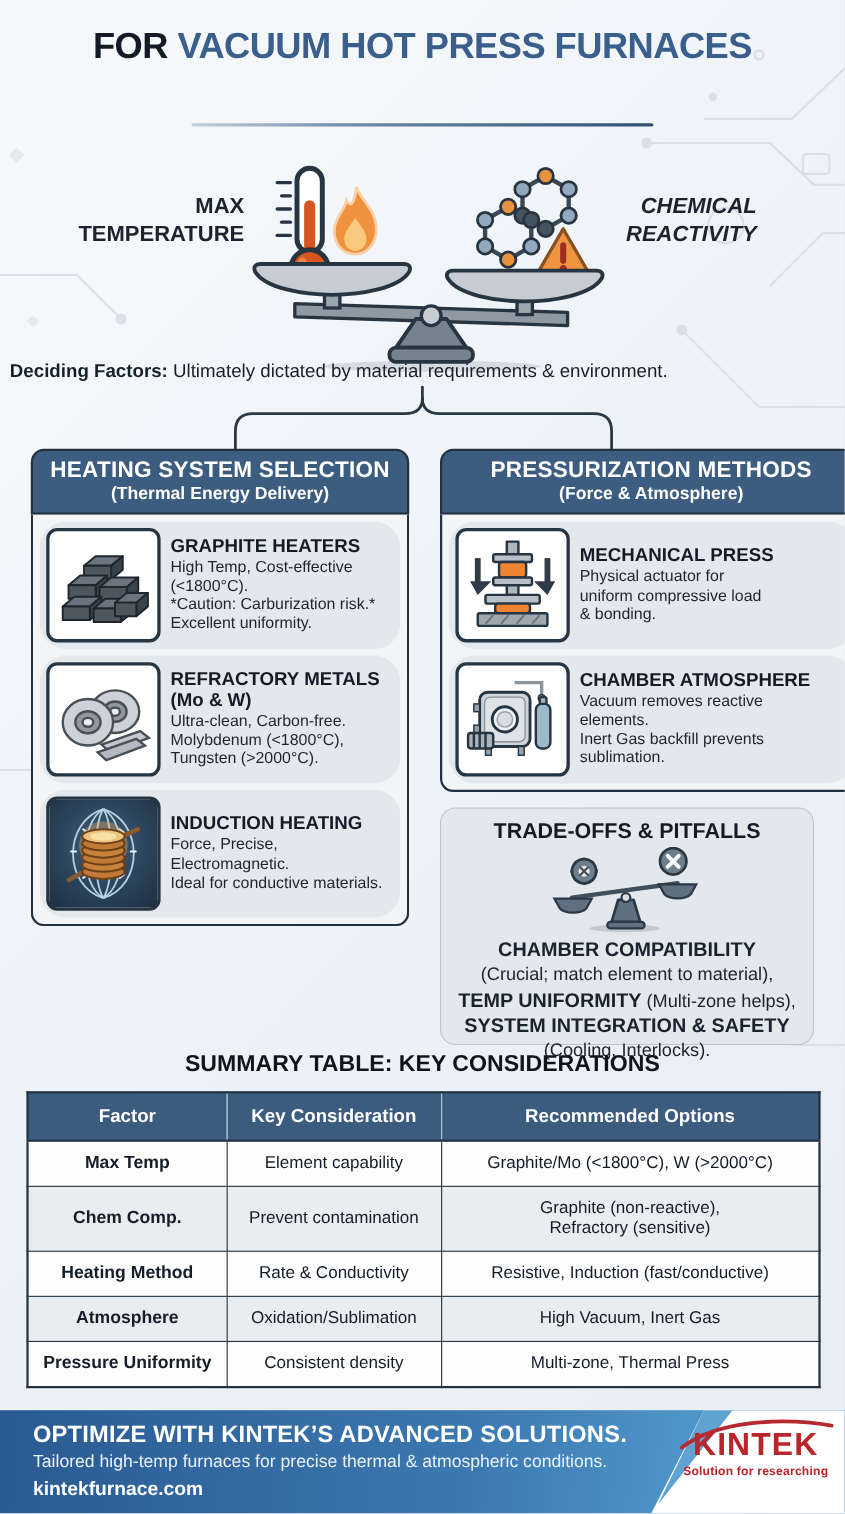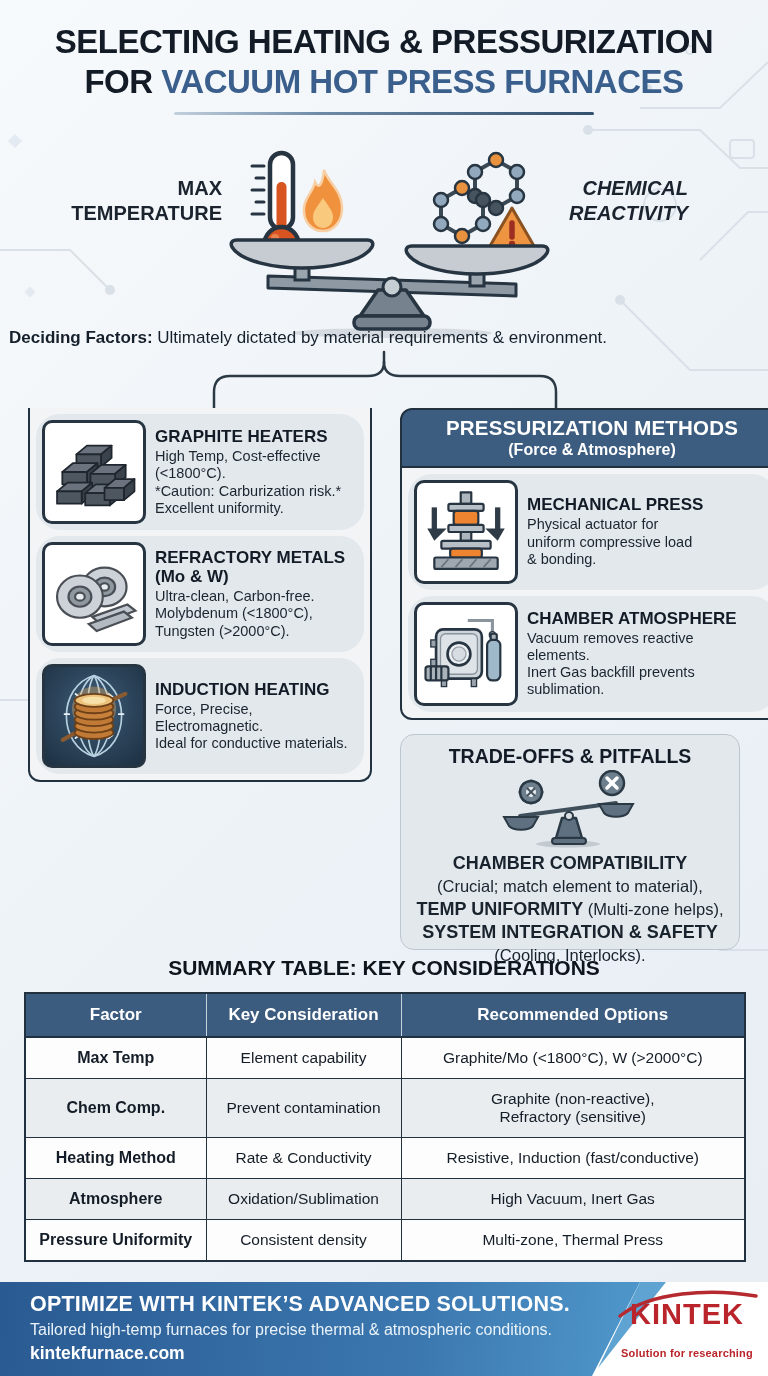--- a/index.html
+++ b/index.html
@@ -74,21 +74,21 @@
   
   .footer{position:absolute;left:0;top:1282px;width:768px;height:94px;
           background:linear-gradient(95deg,#2a5a92 0%,#3c78b0 55%,#4d94c8 80%);}
   .footer-art{position:absolute;inset:0;}
   .f-text{position:absolute;left:30px;top:10px;z-index:2;color:#fff;}
   .f-head{font-size:21.5px;font-weight:700;letter-spacing:.2px;}
   .f-sub{font-size:16px;color:#eaf3fa;margin-top:4px;}
   .f-site{font-size:17.5px;font-weight:700;margin-top:4px;}
   .logo{position:absolute;left:612px;top:18px;width:150px;text-align:center;z-index:2;}
   .logo-word{font-size:29px;font-weight:700;color:#b9252b;letter-spacing:1px;line-height:1;}
-  .logo-tag{font-size:11px;font-weight:700;color:#b9252b;letter-spacing:.2px;margin-top:18px;}
+  .logo-tag{font-size:11px;font-weight:700;color:#b9252b;letter-spacing:.2px;margin-top:3px;}
   .logo-swoosh{position:absolute;left:-4px;top:-14px;}
 </style>
 </head>
 <body>
 
 <div class="page">
 
   <svg class="decor" width="768" height="1376" viewBox="0 0 768 1376">
     <g stroke="#d8dee6" stroke-width="2" fill="none" opacity="0.9">
       <polyline points="588,130 700,130 740,168 768,168"></polyline>
@@ -105,21 +105,20 @@
       <circle cx="695" cy="922" r="4" fill="#d8dee6"></circle>
       <rect x="730" y="140" width="24" height="18" rx="3"></rect>
       <rect x="10" y="136" width="10" height="10" transform="rotate(45 15 141)" fill="#e3e9f0" stroke="none"></rect>
       <rect x="26" y="288" width="8" height="8" transform="rotate(45 30 292)" fill="#e3e9f0" stroke="none"></rect>
       <circle cx="690" cy="50" r="4"></circle>
       <circle cx="648" cy="88" r="3" fill="#d8dee6"></circle>
     </g>
   </svg>
 
   <div class="title layer">
-    <div>SELECTING HEATING &amp; PRESSURIZATION</div>
     <div><span>FOR </span><span class="hl">VACUUM HOT PRESS FURNACES</span></div>
   </div>
   <div class="title-rule layer"></div>
 
   <div class="balance layer">
     <div class="b-label left">MAX TEMPERATURE</div>
     <div class="b-label right">CHEMICAL REACTIVITY</div>
 
     <svg class="temp-icon" width="110" height="122" viewBox="0 0 110 122">
       <g stroke="#273542" stroke-width="3" stroke-linecap="round">
@@ -185,20 +184,24 @@
 
   <svg class="connector layer" width="768" height="60" viewBox="0 0 768 60">
     <g stroke="#2b3945" stroke-width="2.5" fill="none" stroke-linecap="round">
       <path d="M384 2 v10"></path>
       <path d="M384 12 q0 14 -16 14 H230 q-16 0 -16 16 v16"></path>
       <path d="M384 12 q0 14 16 14 H540 q16 0 16 16 v16"></path>
     </g>
   </svg>
 
   <div class="panel lp layer">
+    <div class="panel-head">
+      <div class="ph-title">HEATING SYSTEM SELECTION</div>
+      <div class="ph-sub">(Thermal Energy Delivery)</div>
+    </div>
     <div class="panel-body">
 
       <div class="card">
         <div class="icon-box">
           <svg width="88" height="88" viewBox="0 0 100 100">
             <g stroke="#1f262e" stroke-width="2" stroke-linejoin="round">
               <polygon points="30,30 42,20 70,20 58,30" fill="#6a737e"></polygon>
                 <polygon points="58,30 70,20 70,34 58,44" fill="#3a424b"></polygon>
                 <rect x="30" y="30" width="28" height="14" fill="#4e5760"></rect>
               <polygon points="14,50 26,40 54,40 42,50" fill="#6a737e"></polygon>

